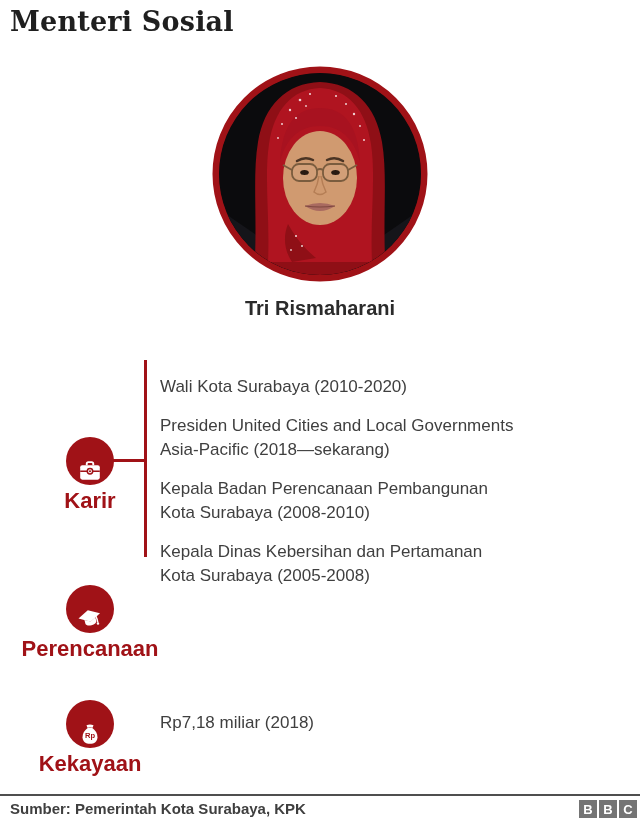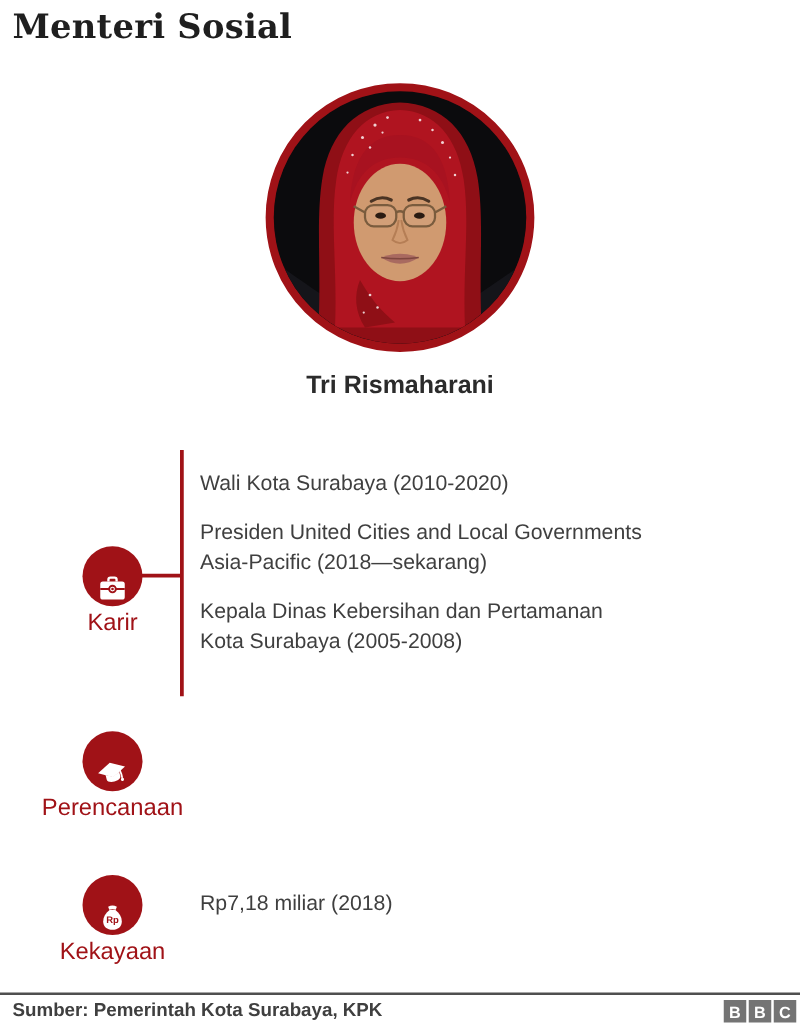--- a/index.html
+++ b/index.html
@@ -29,21 +29,21 @@
     font-size:20px;font-weight:700;color:var(--name-color);
   }
   
   .badge{
     position:absolute;left:66px;width:48px;height:48px;border-radius:50%;
     background:var(--brand-red);display:flex;align-items:flex-end;justify-content:center;
   }
   .badge svg{width:28px;height:28px;display:block;}
   .badge-label{
     position:absolute;left:20px;width:140px;text-align:center;
-    font-size:19px;font-weight:400;color:var(--brand-red);
+    font-size:22px;font-weight:700;color:var(--brand-red);
   }
   .badge-karir{top:437px;}
   .label-karir{top:488px;}
   .badge-pendidikan{top:585px;}
   .label-pendidikan{top:636px;}
   .badge-kekayaan{top:700px;}
   .label-kekayaan{top:751px;}
   .timeline-line{
     position:absolute;left:144px;top:360px;width:3px;height:197px;
     background:var(--brand-red);
@@ -140,20 +140,22 @@
       <path d="M3.6,12.2 H20.4" stroke="var(--brand-red)" stroke-width="1.3"></path>
       <circle cx="12" cy="12.2" r="2.3" fill="#fff" stroke="var(--brand-red)" stroke-width="1.3"></circle>
       <circle cx="12" cy="12.2" r="0.9" fill="var(--brand-red)"></circle>
     </svg>
   </div>
   <div class="badge-label label-karir">Karir</div>
   <div class="items items-karir">
     <div class="item">Wali Kota Surabaya (2010-2020)</div>
     <div class="item">Presiden United Cities and Local Governments
 Asia-Pacific (2018—sekarang)</div>
+    <div class="item">Kepala Badan Perencanaan Pembangunan
+Kota Surabaya (2008-2010)</div>
     <div class="item">Kepala Dinas Kebersihan dan Pertamanan
 Kota Surabaya (2005-2008)</div>
   </div>
 
   <div class="badge badge-pendidikan">
     <svg viewBox="0 0 24 24">
       <g transform="rotate(-14 12 12)">
         <polygon points="12,4.2 21.5,9.3 12,14.4 2.5,9.3" fill="#fff"></polygon>
         <path d="M7.2,11.6 V15 C7.2,16.4 9.3,17.5 12,17.5 C14.7,17.5 16.8,16.4 16.8,15 V11.6 L12,14.2 Z" fill="#fff"></path>
         <path d="M17.4,10.4 C17.8,12.4 18,14.4 17.8,16.4" stroke="#fff" stroke-width="1.2" fill="none"></path>

